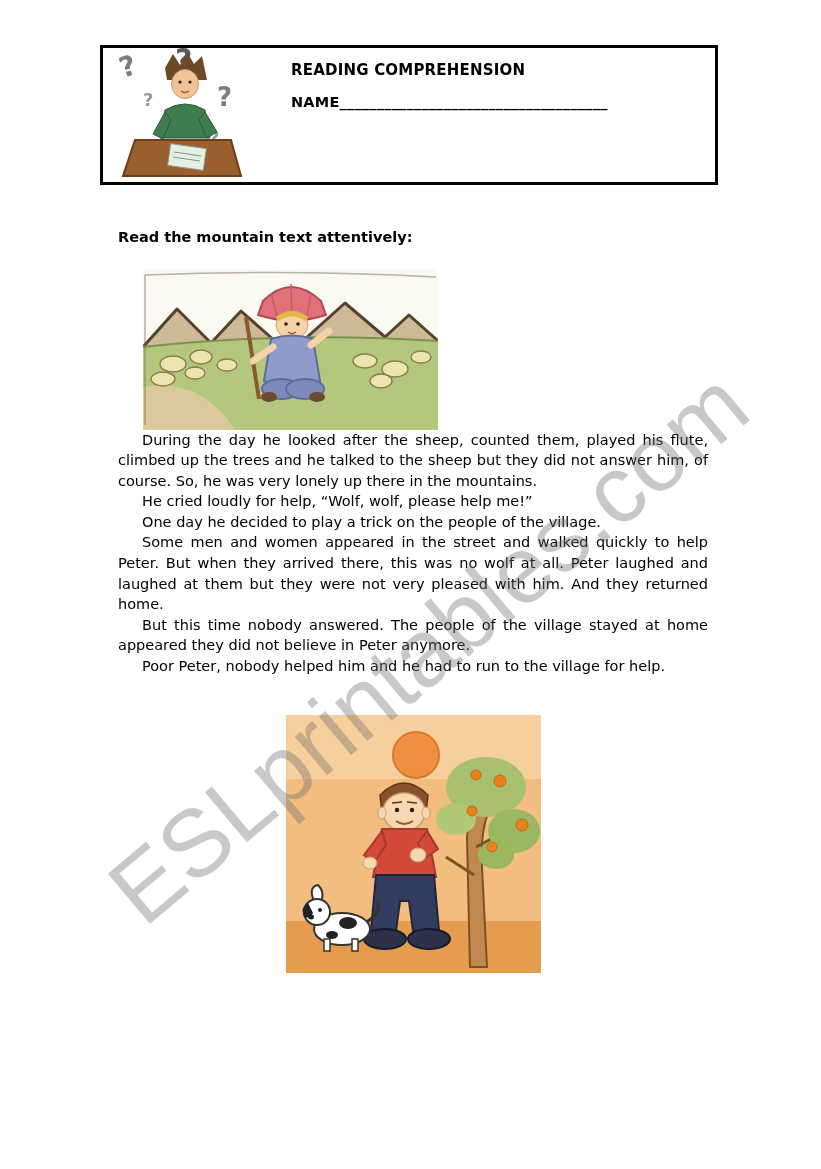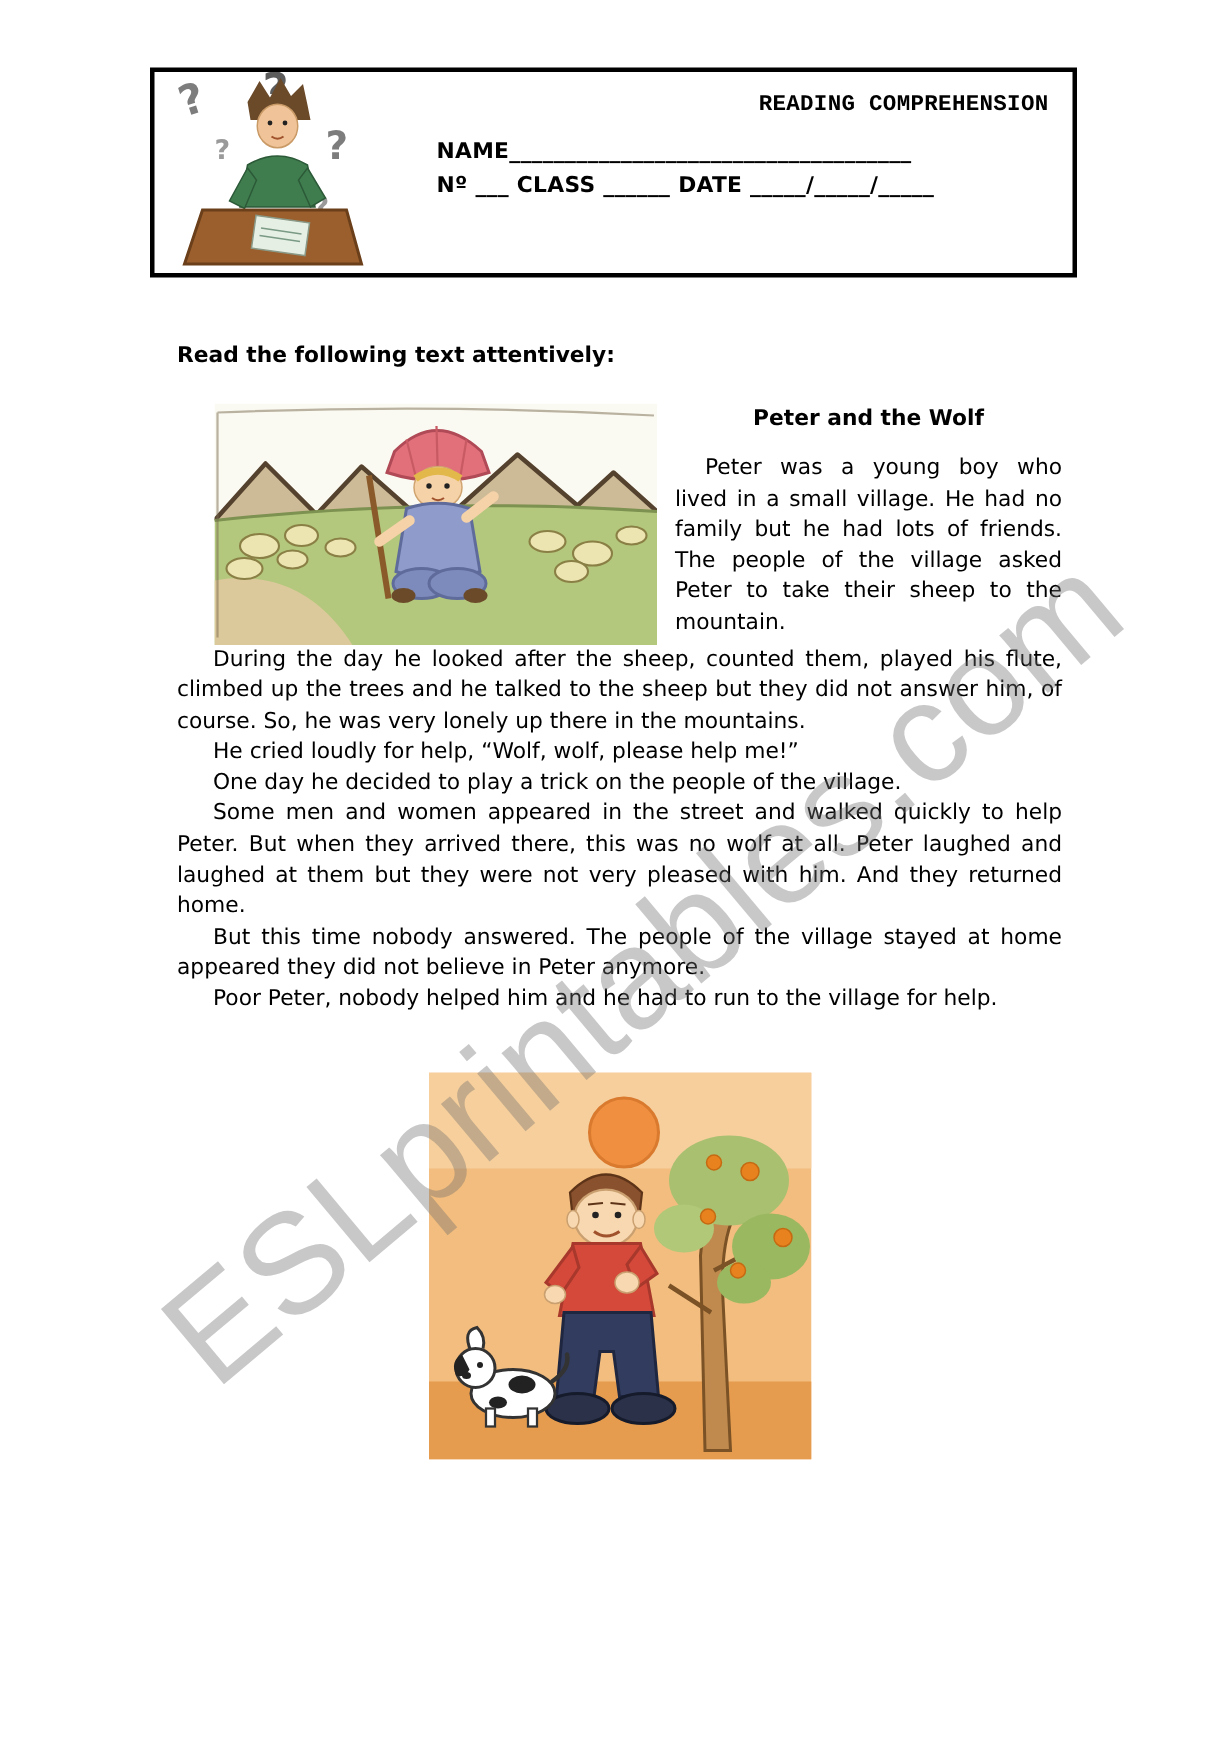--- a/index.html
+++ b/index.html
@@ -48,25 +48,24 @@
     height: 132px;
     margin-left: 14px;
   }
   .header-fields {
     flex: 1;
     padding: 13px 16px 0 42px;
     font-weight: bold;
     font-size: 14.5px;
   }
   .header-title {
-    text-align: right;
+    text-align: left;
     font-size: 15px;
     margin-bottom: 15px;
     letter-spacing: 0.2px;
-    font-family: Liberation Mono, monospace;
   }
   .header-line {
     margin-bottom: 7px;
     white-space: nowrap;
     letter-spacing: 0.2px;
   }
 
   
   .content {
     position: absolute;
@@ -129,26 +128,25 @@
         <path d="M88 64 L100 84 L90 90 L82 72 Z" fill="#3f7d4e" stroke="#2c5a38" stroke-width="1"></path>
         <path d="M18 92 L114 92 L124 128 L6 128 Z" fill="#9a5f2d" stroke="#6b3f1a" stroke-width="2"></path>
         <rect x="52" y="98" width="36" height="22" fill="#e6efe4" stroke="#8a9a88" stroke-width="1" transform="rotate(8 70 109)"></rect>
         <line x1="57" y1="104" x2="84" y2="108" stroke="#7a9a85" stroke-width="1"></line>
         <line x1="56" y1="109" x2="83" y2="113" stroke="#7a9a85" stroke-width="1"></line>
       </svg>
     </div>
     <div class="header-fields">
       <div class="header-title">READING COMPREHENSION</div>
       <div class="header-line">NAME____________________________________</div>
-      <div class="header-line">Nº ___  CLASS ______  DATE _____/_____/_____</div>
     </div>
   </div>
 
   <div class="content">
-    <div class="instruction">Read the following text attentively:</div>
+    <div class="instruction">Read the mountain text attentively:</div>
 
     <div class="story-row">
       <div class="shepherd-illustration">
         <svg viewBox="0 0 295 161" xmlns="http://www.w3.org/2000/svg">
           <rect width="295" height="161" fill="#fbfaf2"></rect>
 
           <path d="M0 78 L34 40 L68 74 L98 42 L132 72" fill="#cdbb97" stroke="#55422e" stroke-width="3" stroke-linejoin="round"></path>
           <path d="M162 70 L202 34 L242 68 L266 46 L295 72" fill="#cdbb97" stroke="#55422e" stroke-width="3" stroke-linejoin="round"></path>
 
           <path d="M0 78 Q148 62 295 72 L295 161 L0 161 Z" fill="#b3c87c"></path>
@@ -190,24 +188,20 @@
 
           <path d="M168 76 L186 62" stroke="#f6d2a8" stroke-width="7" stroke-linecap="round"></path>
 
           <ellipse cx="138" cy="120" rx="19" ry="10" fill="#7d8abc" stroke="#5f6c9b" stroke-width="2"></ellipse>
           <ellipse cx="162" cy="120" rx="19" ry="10" fill="#7d8abc" stroke="#5f6c9b" stroke-width="2"></ellipse>
           <ellipse cx="126" cy="128" rx="8" ry="5" fill="#6b4a2a"></ellipse>
           <ellipse cx="174" cy="128" rx="8" ry="5" fill="#6b4a2a"></ellipse>
 
           <path d="M2 6 Q150 0 293 8 M2 6 L2 156" fill="none" stroke="#7a6a50" stroke-width="1.5" opacity="0.5"></path>
         </svg>
-      </div>
-      <div class="story-right">
-        <div class="story-title">Peter and the Wolf</div>
-        <div class="story-intro">Peter was a young boy who lived in a small village. He had no family but he had lots of friends. The people of the village asked Peter to take their sheep to the mountain.</div>
       </div>
     </div>
 
     <div class="para">During the day he looked after the sheep, counted them, played his flute, climbed up the trees and he talked to the sheep but they did not answer him, of course. So, he was very lonely up there in the mountains.</div>
     <div class="para">He cried loudly for help, “Wolf, wolf, please help me!”</div>
     <div class="para">One day he decided to play a trick on the people of the village.</div>
     <div class="para">Some men and women appeared in the street and walked quickly to help Peter. But when they arrived there, this was no wolf at all. Peter laughed and laughed at them but they were not very pleased with him. And they returned home.</div>
     <div class="para">But this time nobody answered. The people of the village stayed at home appeared they did not believe in Peter anymore.</div>
     <div class="para">Poor Peter, nobody helped him and he had to run to the village for help.</div>
 

